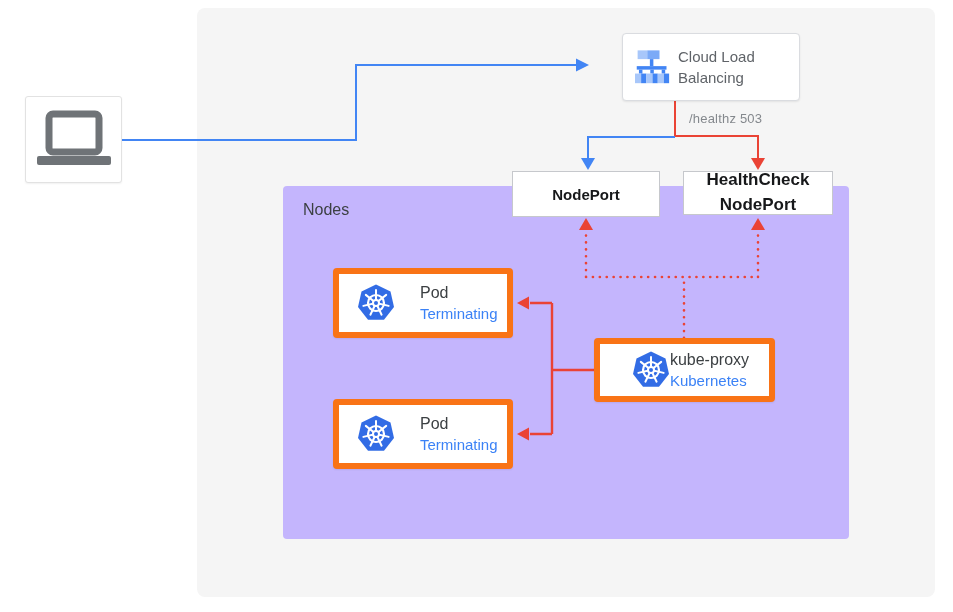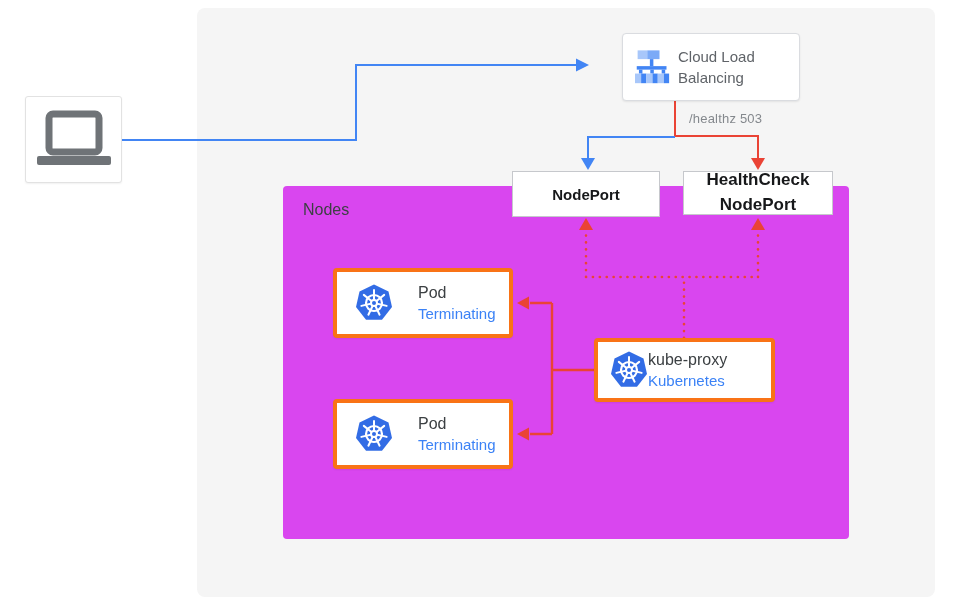--- a/index.html
+++ b/index.html
@@ -6,21 +6,21 @@
   .canvas{
     position:relative;width:953px;height:612px;background:#ffffff;overflow:hidden;
     font-family:"Liberation Sans", sans-serif;
   }
   .panel{
     position:absolute;left:197px;top:8px;width:738px;height:589px;
     background:#f5f5f5;border-radius:8px;
   }
   .nodes-group{
     position:absolute;left:283px;top:186px;width:566px;height:353px;
-    background:#d946ef;border-radius:4px;
+    background:#c4b5fd;border-radius:4px;
   }
   .nodes-label{
     position:absolute;left:20px;top:15px;font-size:16px;color:#3c4043;
   }
   .overlay{position:absolute;left:0;top:0;width:953px;height:612px;pointer-events:none;}
   .box{position:absolute;background:#ffffff;box-sizing:border-box;}
   .client-box{
     left:25px;top:96px;width:97px;height:87px;border:1px solid #e2e2e2;border-radius:3px;
     box-shadow:0 1px 2px rgba(0,0,0,.06);display:flex;align-items:center;justify-content:center;
   }
@@ -29,26 +29,26 @@
     box-shadow:0 1px 2px rgba(0,0,0,.08);display:flex;align-items:center;gap:8px;padding-left:5px;margin-left:32px;
   }
   .lb-text{font-size:15px;line-height:1.4;color:#5f6368;}
   .port-box{
     border:1px solid #c6c8cc;display:flex;flex-direction:column;align-items:center;justify-content:center;
     font-weight:bold;color:#17181a;font-size:15px;line-height:1.4;text-align:center;
   }
   .nodeport-box{left:512px;top:171px;width:148px;height:46px;}
   .healthcheck-box{left:683px;top:171px;width:150px;height:44px;font-size:17px;line-height:1.45;}
   .workload-box{
-    border:4px solid #f97316;border-radius:4px;box-shadow:0 1px 2px rgba(0,0,0,.07);
+    border:6px solid #f97316;border-radius:4px;box-shadow:0 1px 2px rgba(0,0,0,.07);
     display:flex;align-items:center;
   }
   .pod-box{left:333px;width:180px;height:70px;gap:25px;padding-left:18px;}
   .pod1{top:268px;} .pod2{top:399px;}
-  .kp-box{left:594px;top:338px;width:181px;height:64px;padding-left:12px;}
+  .kp-box{left:594px;top:338px;width:181px;height:64px;padding-left:12px;justify-content:center;}
   .wl-title{font-size:16px;color:#3c4043;line-height:1.35;}
   .wl-sub{font-size:15px;color:#3b82f6;line-height:1.35;}
   .healthz{
     position:absolute;left:689px;top:111px;font-size:13px;font-weight:normal;color:#84888d;
     letter-spacing:.2px;
   }
   .hidden-defs{position:absolute;width:0;height:0;overflow:hidden;}
 </style>
 </head>
 <body>

